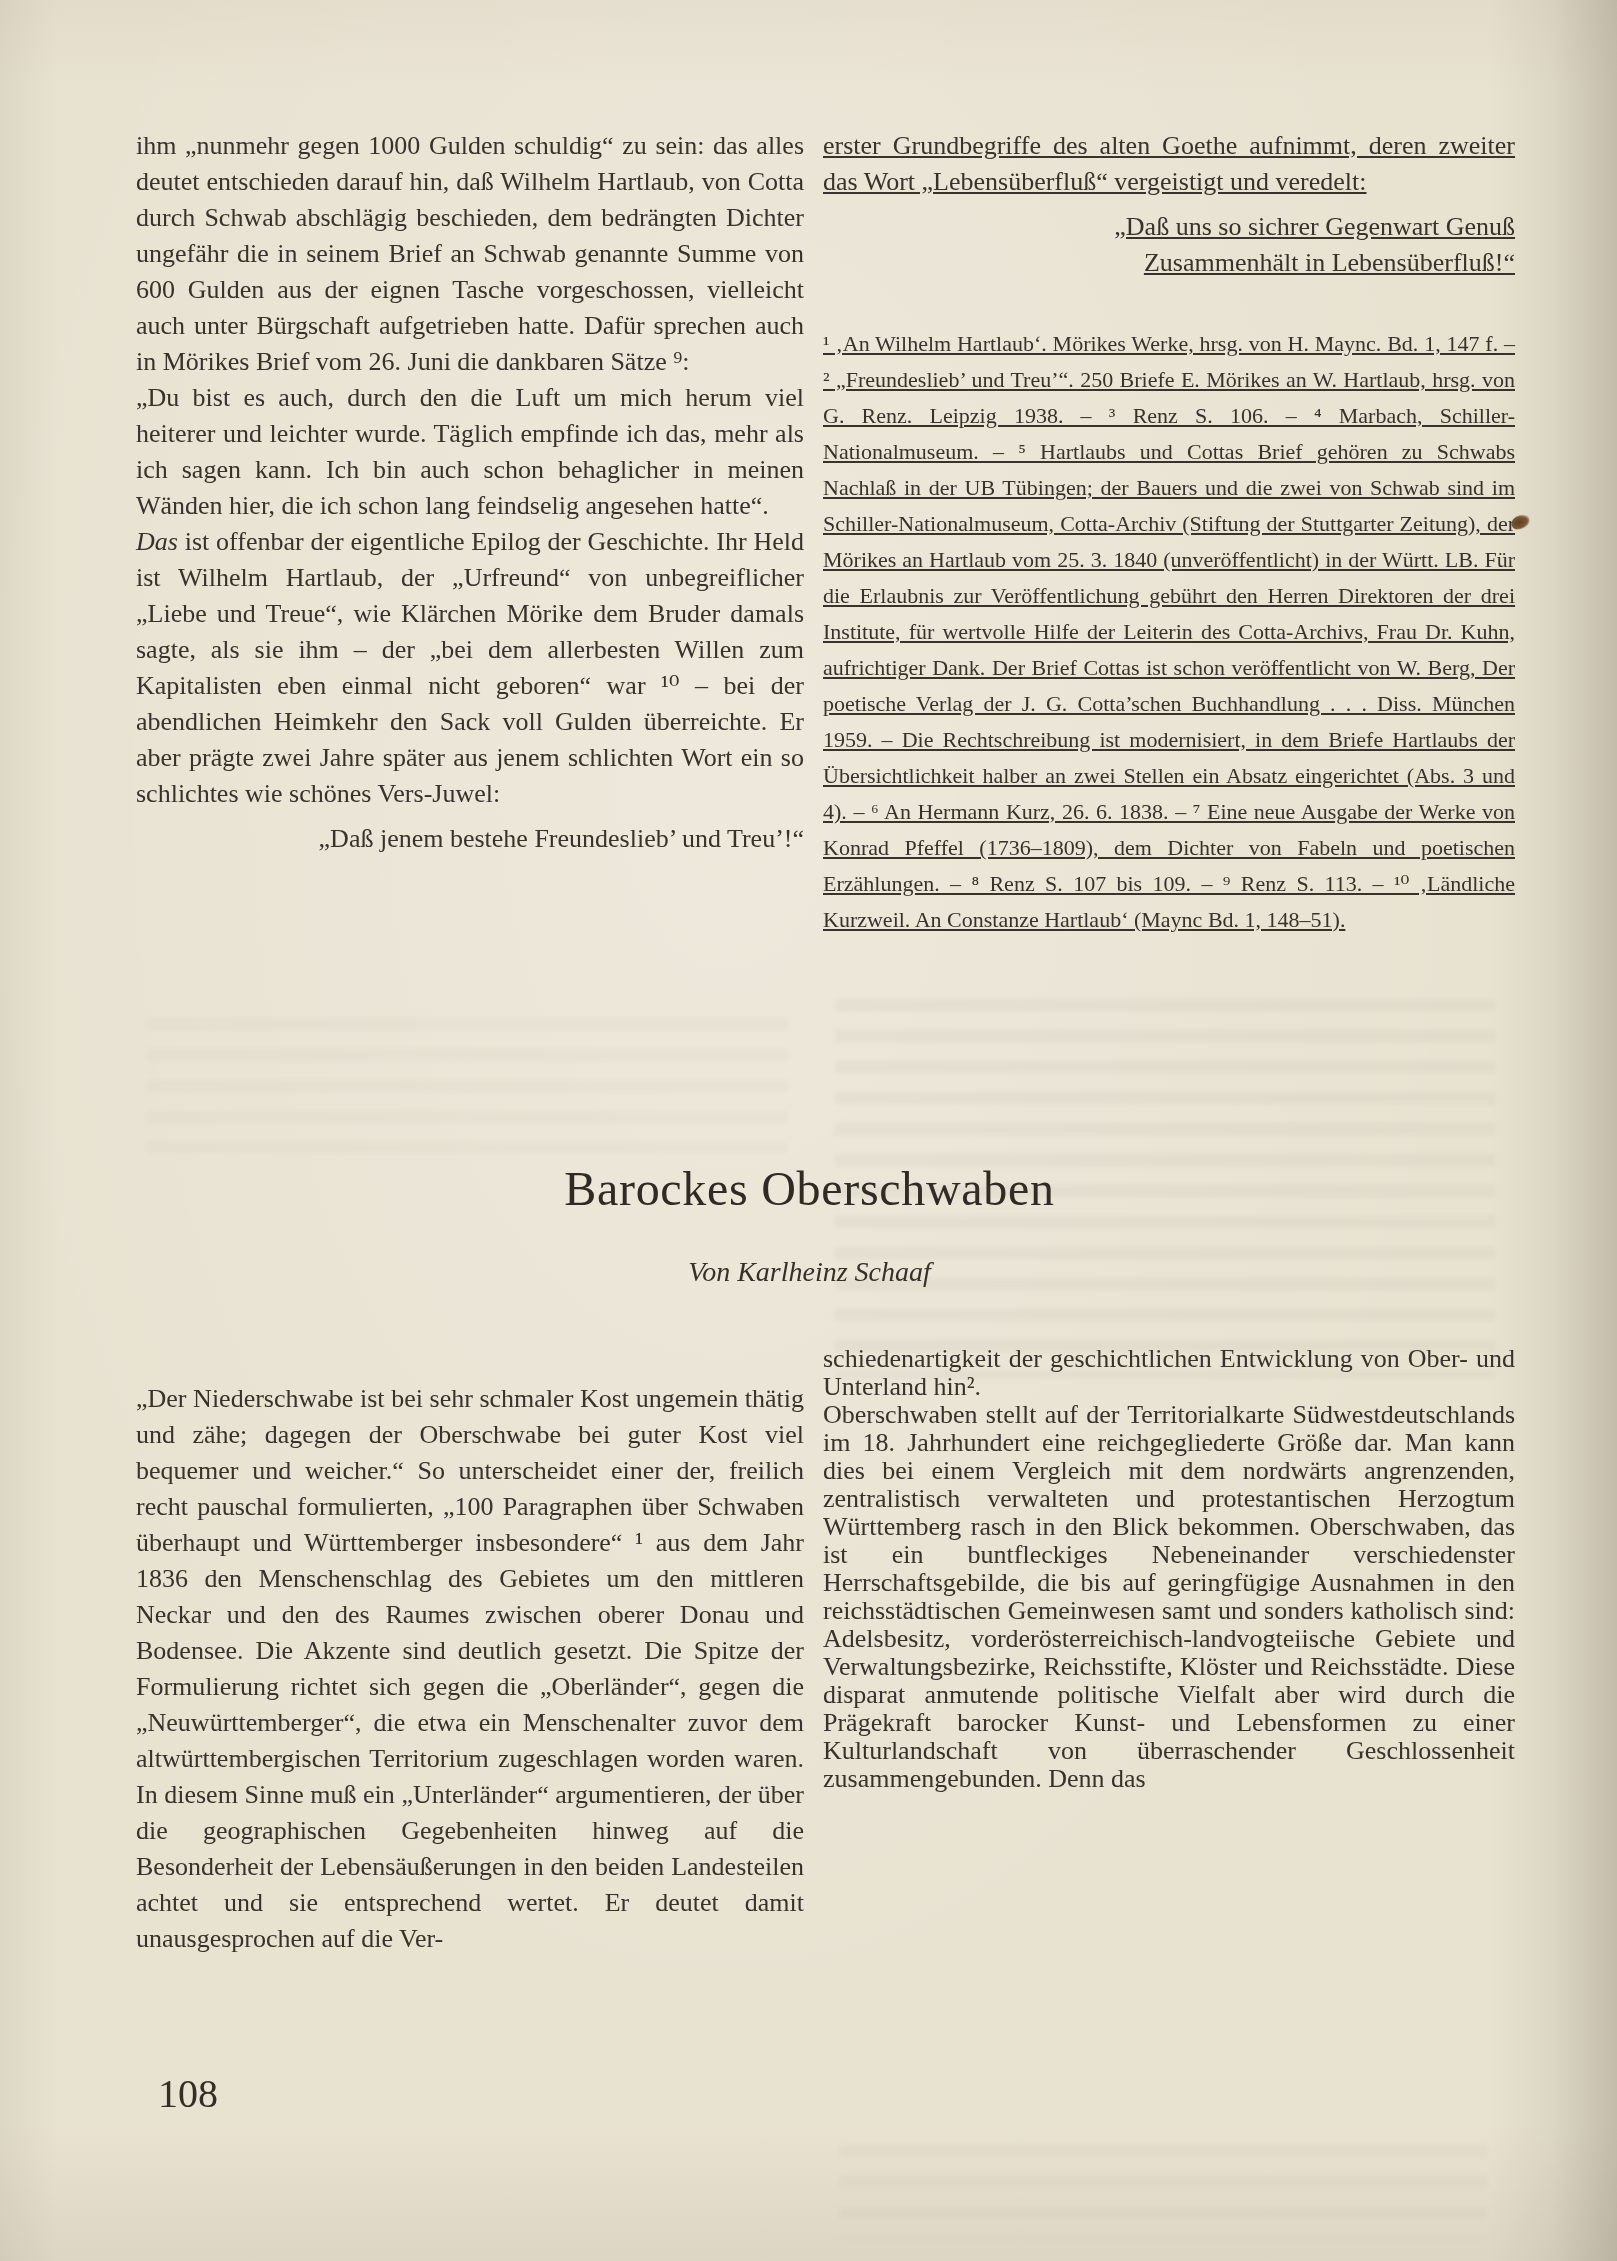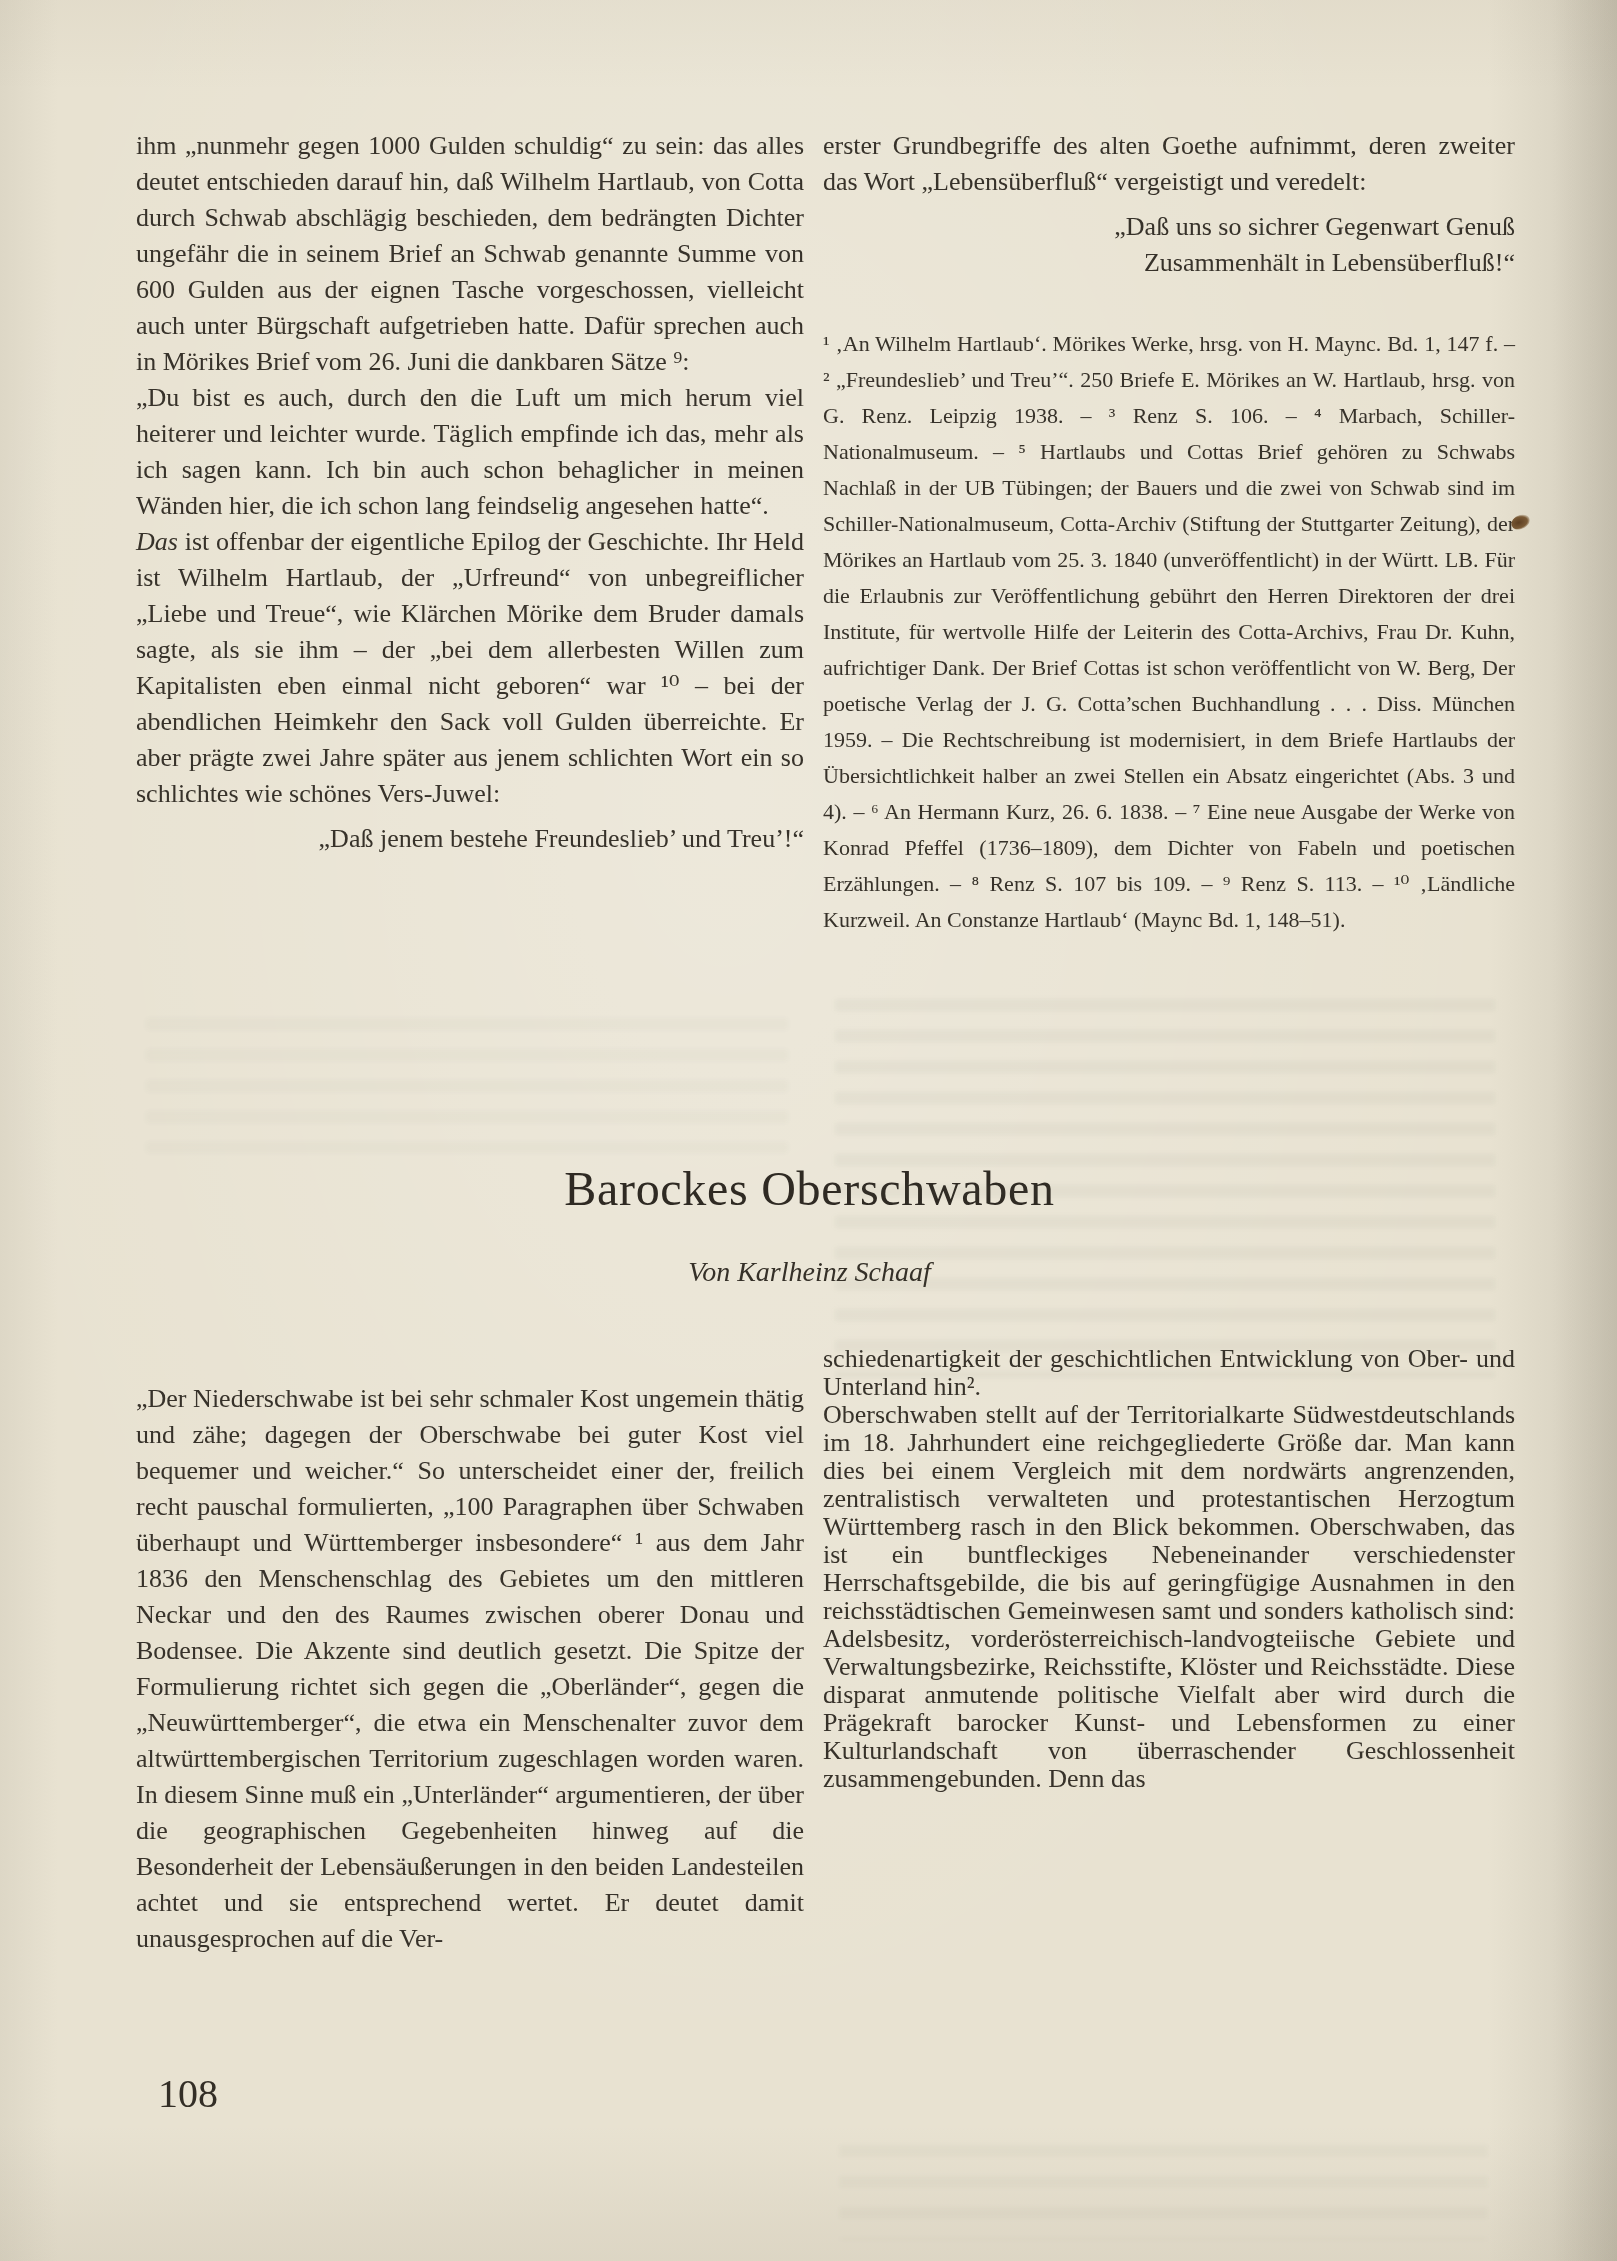--- a/index.html
+++ b/index.html
@@ -61,21 +61,21 @@
 
   <div class="col col-main" style="left:136px;top:128px;width:668px;">
       <p class="para">ihm „nunmehr gegen 1000 Gulden schuldig“ zu sein: das alles deutet entschieden darauf hin, daß Wilhelm Hartlaub, von Cotta durch Schwab abschlägig beschieden, dem bedrängten Dichter ungefähr die in seinem Brief an Schwab genannte Summe von 600 Gulden aus der eignen Tasche vorgeschossen, vielleicht auch unter Bürgschaft aufgetrieben hatte. Dafür sprechen auch in Mörikes Brief vom 26. Juni die dankbaren Sätze ⁹:</p>
       <p class="para">„Du bist es auch, durch den die Luft um mich herum viel heiterer und leichter wurde. Täglich empfinde ich das, mehr als ich sagen kann. Ich bin auch schon behaglicher in meinen Wänden hier, die ich schon lang feindselig angesehen hatte“.</p>
       <p class="para"><i>Das</i> ist offenbar der eigentliche Epilog der Geschichte. Ihr Held ist Wilhelm Hartlaub, der „Urfreund“ von unbegreiflicher „Liebe und Treue“, wie Klärchen Mörike dem Bruder damals sagte, als sie ihm – der „bei dem allerbesten Willen zum Kapitalisten eben einmal nicht geboren“ war ¹⁰ – bei der abendlichen Heimkehr den Sack voll Gulden überreichte. Er aber prägte zwei Jahre später aus jenem schlichten Wort ein so schlichtes wie schönes Vers-Juwel:</p>
       <div class="verse">
         <div class="verse-line">„Daß jenem bestehe Freundeslieb’ und Treu’!“</div>
       </div>
     </div>
 
-  <div class="col col-main" style="left:823px;top:128px;width:692px;">
+  <div class="col col-main" style="left:823px;top:128px;width:692px;text-decoration:underline;">
     <div>
         <p class="para">erster Grundbegriffe des alten Goethe aufnimmt, deren zweiter das Wort „Lebensüberfluß“ vergeistigt und veredelt:</p>
         <div class="verse">
           <div class="verse-line">„Daß uns so sichrer Gegenwart Genuß</div>
           <div class="verse-line">Zusammenhält in Lebensüberfluß!“</div>
         </div>
       </div>
     <div class="footnotes">¹ ‚An Wilhelm Hartlaub‘. Mörikes Werke, hrsg. von H. Maync. Bd. 1, 147 f. – ² „Freundeslieb’ und Treu’“. 250 Briefe E. Mörikes an W. Hartlaub, hrsg. von G. Renz. Leipzig 1938. – ³ Renz S. 106. – ⁴ Marbach, Schiller-Nationalmuseum. – ⁵ Hartlaubs und Cottas Brief gehören zu Schwabs Nachlaß in der UB Tübingen; der Bauers und die zwei von Schwab sind im Schiller-Nationalmuseum, Cotta-Archiv (Stiftung der Stuttgarter Zeitung), der Mörikes an Hartlaub vom 25. 3. 1840 (unveröffentlicht) in der Württ. LB. Für die Erlaubnis zur Veröffentlichung gebührt den Herren Direktoren der drei Institute, für wertvolle Hilfe der Leiterin des Cotta-Archivs, Frau Dr. Kuhn, aufrichtiger Dank. Der Brief Cottas ist schon veröffentlicht von W. Berg, Der poetische Verlag der J. G. Cotta’schen Buchhandlung . . . Diss. München 1959. – Die Rechtschreibung ist modernisiert, in dem Briefe Hartlaubs der Übersichtlichkeit halber an zwei Stellen ein Absatz eingerichtet (Abs. 3 und 4). – ⁶ An Hermann Kurz, 26. 6. 1838. – ⁷ Eine neue Ausgabe der Werke von Konrad Pfeffel (1736–1809), dem Dichter von Fabeln und poetischen Erzählungen. – ⁸ Renz S. 107 bis 109. – ⁹ Renz S. 113. – ¹⁰ ‚Ländliche Kurzweil. An Constanze Hartlaub‘ (Maync Bd. 1, 148–51).</div>
   </div>
 

